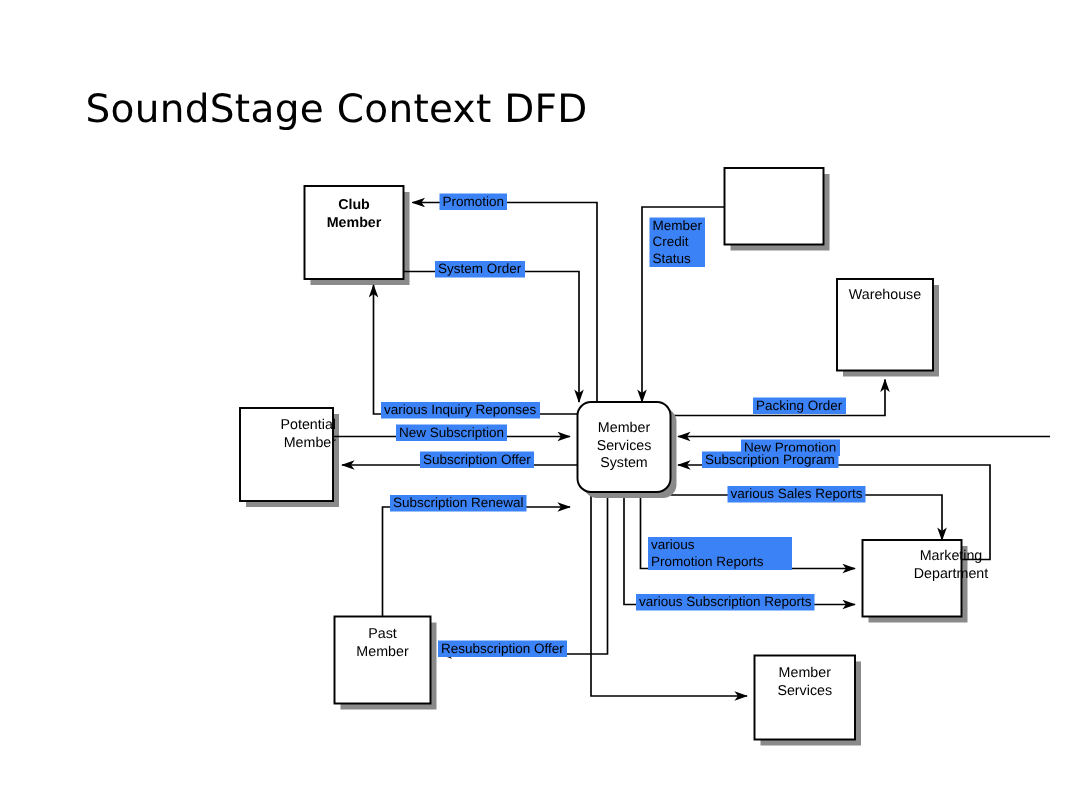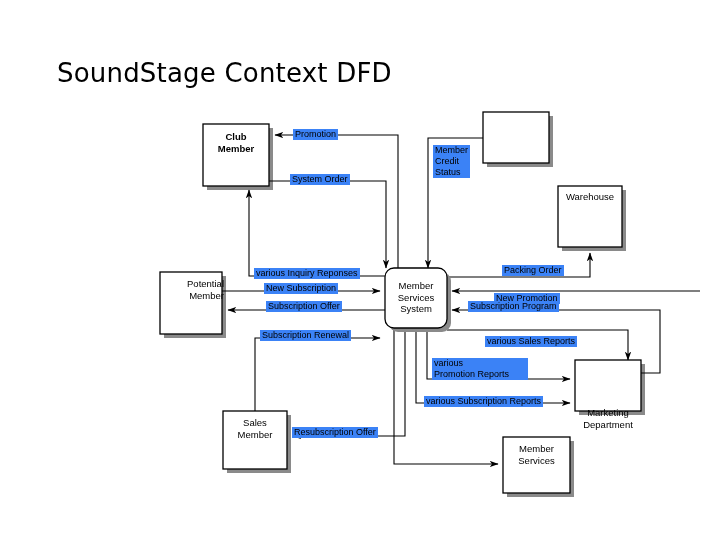--- a/index.html
+++ b/index.html
@@ -148,27 +148,27 @@
 
   <div class="ent-label" style="left:556px; top:191px; width:68px;text-align:center;">
     <span>Warehouse</span>
   </div>
 
   <div class="ent-label" style="left:158px; top:278px; width:66px;text-align:right;">
     <span>Potential</span><br>
     <span>Member</span>
   </div>
 
-  <div class="ent-label" style="left:572px; top:365px; width:72px;margin-top:42px;">
+  <div class="ent-label" style="left:598px; top:365px; width:72px;">
     <span>Marketing</span><br>
     <span>Department</span>
   </div>
 
   <div class="ent-label" style="left:223px; top:417px; width:64px;">
-    <span>Sales</span><br>
+    <span>Past</span><br>
     <span>Member</span>
   </div>
 
   <div class="ent-label" style="left:503px; top:443px; width:67px;">
     <span>Member</span><br>
     <span>Services</span>
   </div>
 
   <div class="ent-label" style="left:385px; top:280px; width:62px;">
     <span>Member</span><br>
@@ -185,29 +185,29 @@
     <span>Credit</span><br>
     <span>Status</span>
   </div>
 
   <div class="flow-label" style="left:502px; top:265px;">Packing Order</div>
 
   <div class="flow-label" style="left:254px; top:268px;">various Inquiry Reponses</div>
 
   <div class="flow-label" style="left:264px; top:283px;">New Subscription</div>
 
-  <div class="flow-label" style="left:266px; top:301px;">Subscription Offer</div>
+  <div class="flow-label" style="left:280px; top:301px;">Subscription Offer</div>
 
   <div class="flow-label" style="left:260px; top:330px;">Subscription Renewal</div>
 
   <div class="flow-label" style="left:470px; top:293px;margin-left:24px;">New Promotion</div>
 
   <div class="flow-label" style="left:468px; top:301px;text-align:center;">Subscription Program</div>
 
-  <div class="flow-label" style="left:485px; top:324px;margin-top:12px;">various Sales Reports</div>
+  <div class="flow-label" style="left:485px; top:324px;">various Sales Reports</div>
 
   <div class="flow-label two-line" style="left:432px; top:358px; line-height:11px;">
     <span>various</span><br>
     <span>Promotion Reports</span>
   </div>
 
   <div class="flow-label" style="left:424px; top:396px;">various Subscription Reports</div>
 
   <div class="flow-label" style="left:292px; top:427px;">Resubscription Offer</div>
 

